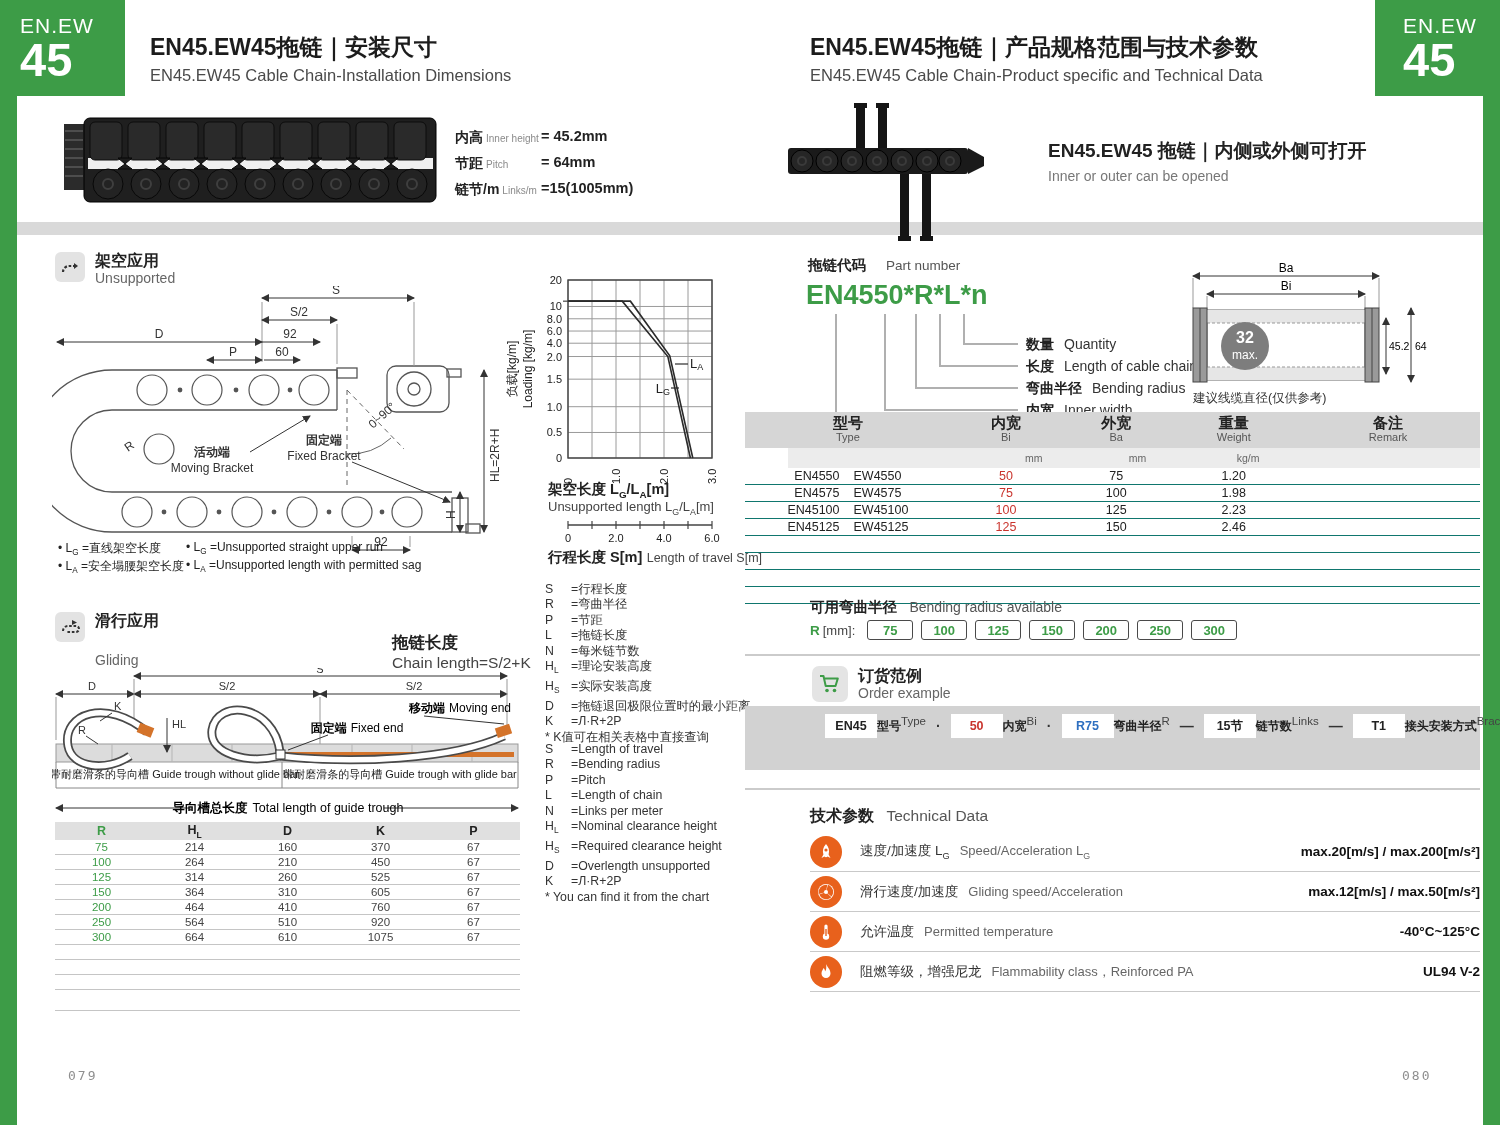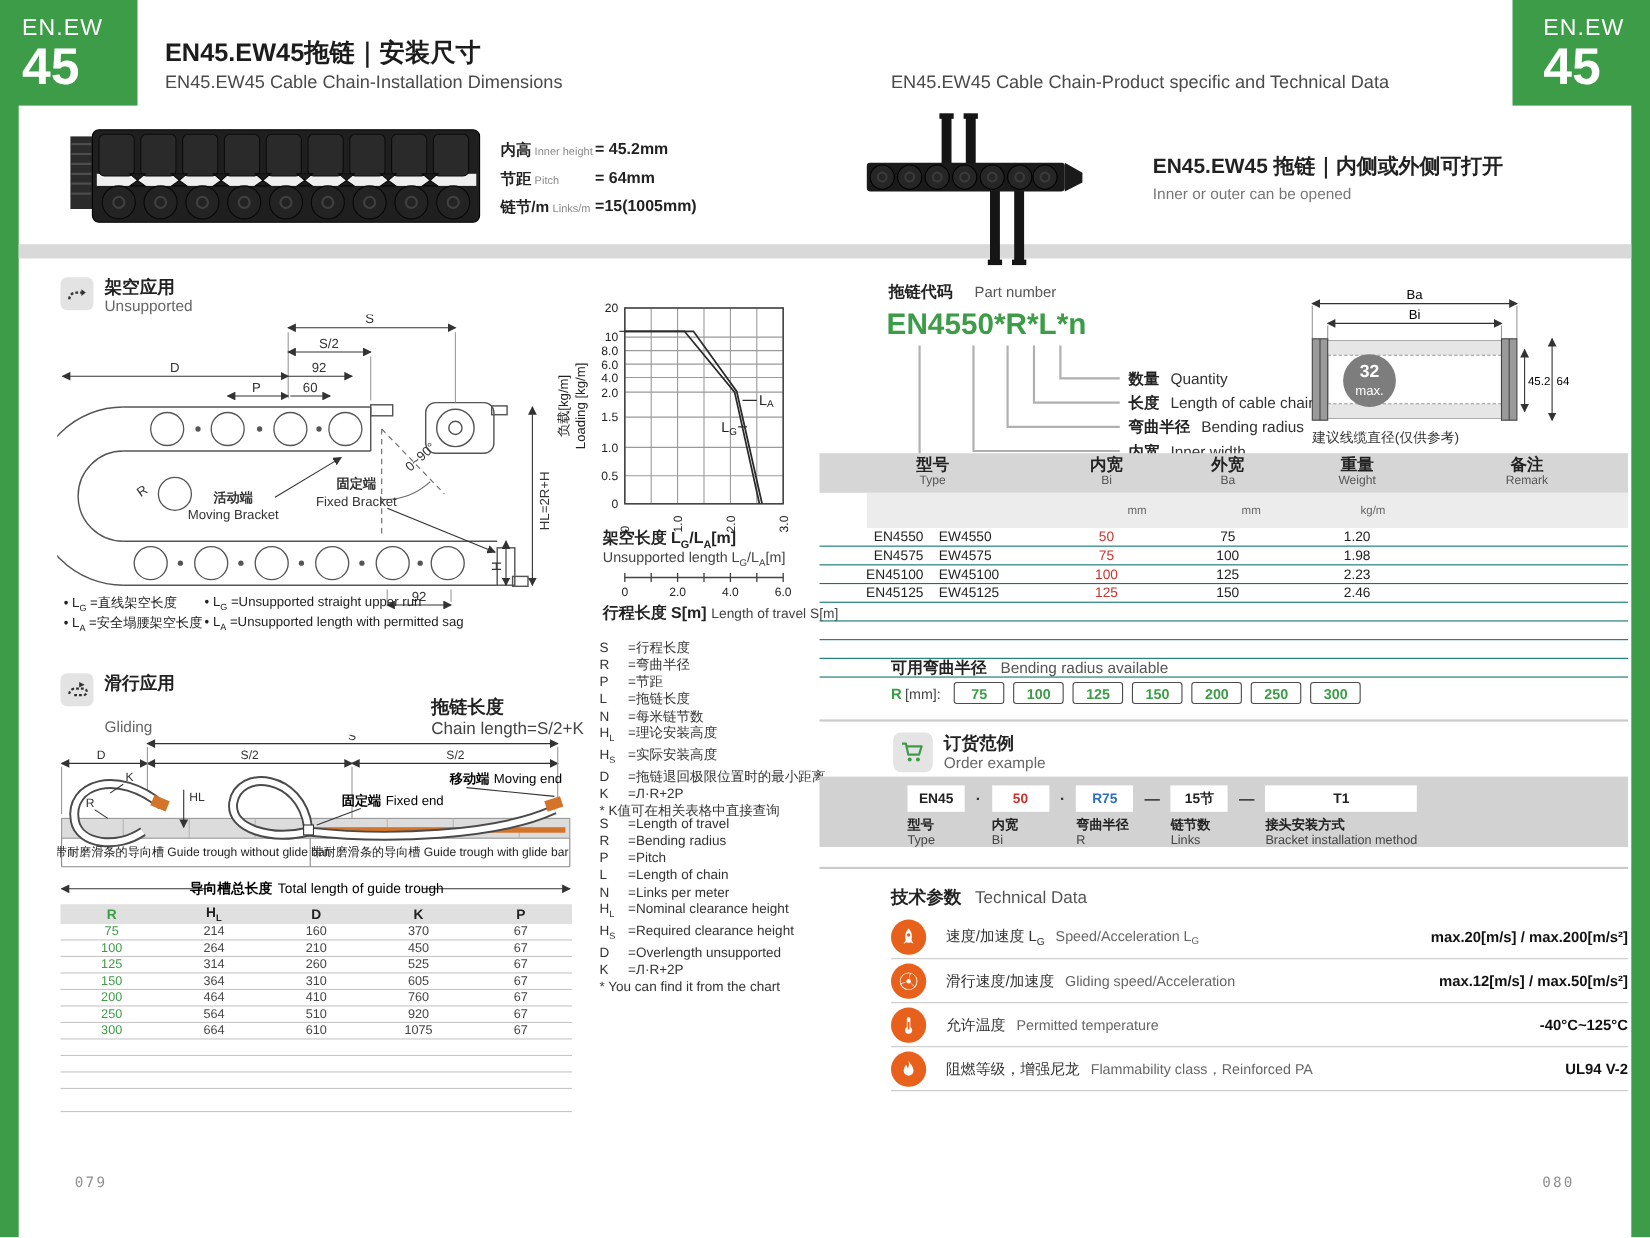--- a/index.html
+++ b/index.html
@@ -47,35 +47,35 @@
   .note-line { font-size:12.3px; color:#333; line-height:17px; white-space:nowrap; }
 
   .pageno { font-family:"DejaVu Sans Mono",monospace; font-size:13px; color:#8f8f8f; letter-spacing:2px; }
 
   
   .rtab { width:735px; }
   .rtab .hrow { display:flex; background:#d6d6d6; height:36px; align-items:center; }
   .rtab .hcell { text-align:center; line-height:15px; }
   .rtab .hzh { font-size:15px; font-weight:bold; color:#222; display:block; }
   .rtab .hen { font-size:11px; color:#555; display:block; }
-  .rtab .urow { display:flex; background:#ececec; height:32px; align-items:center; font-size:10.5px; color:#666;margin-left:43px; }
+  .rtab .urow { display:flex; background:#ececec; height:20px; align-items:center; font-size:10.5px; color:#666;margin-left:43px; }
   .rtab .row { display:flex; height:17px; align-items:center; border-bottom:1px solid #0f766e; font-size:12.5px; }
   .rtab .cell { text-align:center; }
   .c1{width:28%;} .c2{width:15%;} .c3{width:15%;} .c4{width:17%;} .c5{width:25%;}
   .red { color:var(--red,#c9342d); }
   .typecell span { display:inline-block; }
   .typecell .t2 { margin-left:14px; }
 
   .rbox { display:inline-flex; align-items:center; justify-content:center; min-width:46px; height:20px; border:1.5px solid #4a4a4a; border-radius:3px; color:var(--green,#3d9c47); font-weight:bold; font-size:13px; margin-right:8px; background:#fff; }
 
   .hr2 { position:absolute; height:2px; background:#cbcbcb; }
 
   
   .oband { position:absolute; left:745px; top:706px; width:735px; height:64px; background:#d2d2d2; display:flex; align-items:flex-start; padding:8px 0 0 80px; }
-  .oseg { display:flex; flex-direction:column; }
+  .oseg { display:flex; flex-direction:row; }
   .obox { height:24px; min-width:52px; padding:0 10px; background:#fff; display:flex; align-items:center; justify-content:center; font-size:12.5px; font-weight:bold; }
   .osep { font-size:14px; font-weight:bold; margin:4px 10px 0 10px; color:#333; }
   .olzh { font-size:12px; font-weight:bold; color:#222; margin-top:5px; line-height:14px; white-space:nowrap; }
   .olen { font-size:11.5px; color:#444; line-height:14px; white-space:nowrap; }
 
   
   .trow { display:flex; align-items:center; height:40px; border-bottom:1.5px solid #c9c9c9; }
   .ticon { width:32px; height:32px; border-radius:50%; background:var(--orange,#e8611c); flex:none; display:flex; align-items:center; justify-content:center; margin-right:18px; }
   .tzh { font-size:13.5px; color:#333; white-space:nowrap; }
   .ten { font-size:13px; color:#666; margin-left:10px; white-space:nowrap; }
@@ -583,20 +583,21 @@
       </div>
       <div class="row"> </div>
       <div class="row"> </div>
       <div class="row"> </div>
       <div class="row" style="height: 21px;"> </div>
     </div>
 
 
   <div class="abs pageno" style="left:68px;top:1068px;">079</div>
 
+  <div class="abs hd-title" style="left:810px;top:32px;">EN45.EW45拖链｜产品规格范围与技术参数</div>
   <div class="abs hd-sub" style="left:810px;top:66px;">EN45.EW45 Cable Chain-Product specific and Technical Data</div>
 
   <svg class="abs" style="left:778px;top:98px;" width="240" height="150" viewBox="0 0 240 150">
     <rect x="78" y="8" width="9" height="44" fill="#151515"></rect>
       <rect x="100" y="8" width="9" height="44" fill="#151515"></rect>
     <rect x="76" y="5" width="13" height="5" fill="#151515"></rect>
       <rect x="98" y="5" width="13" height="5" fill="#151515"></rect>
     <rect x="122" y="74" width="9" height="66" fill="#151515"></rect>
       <rect x="144" y="74" width="9" height="66" fill="#151515"></rect>
     <rect x="120" y="138" width="13" height="5" fill="#151515"></rect>

